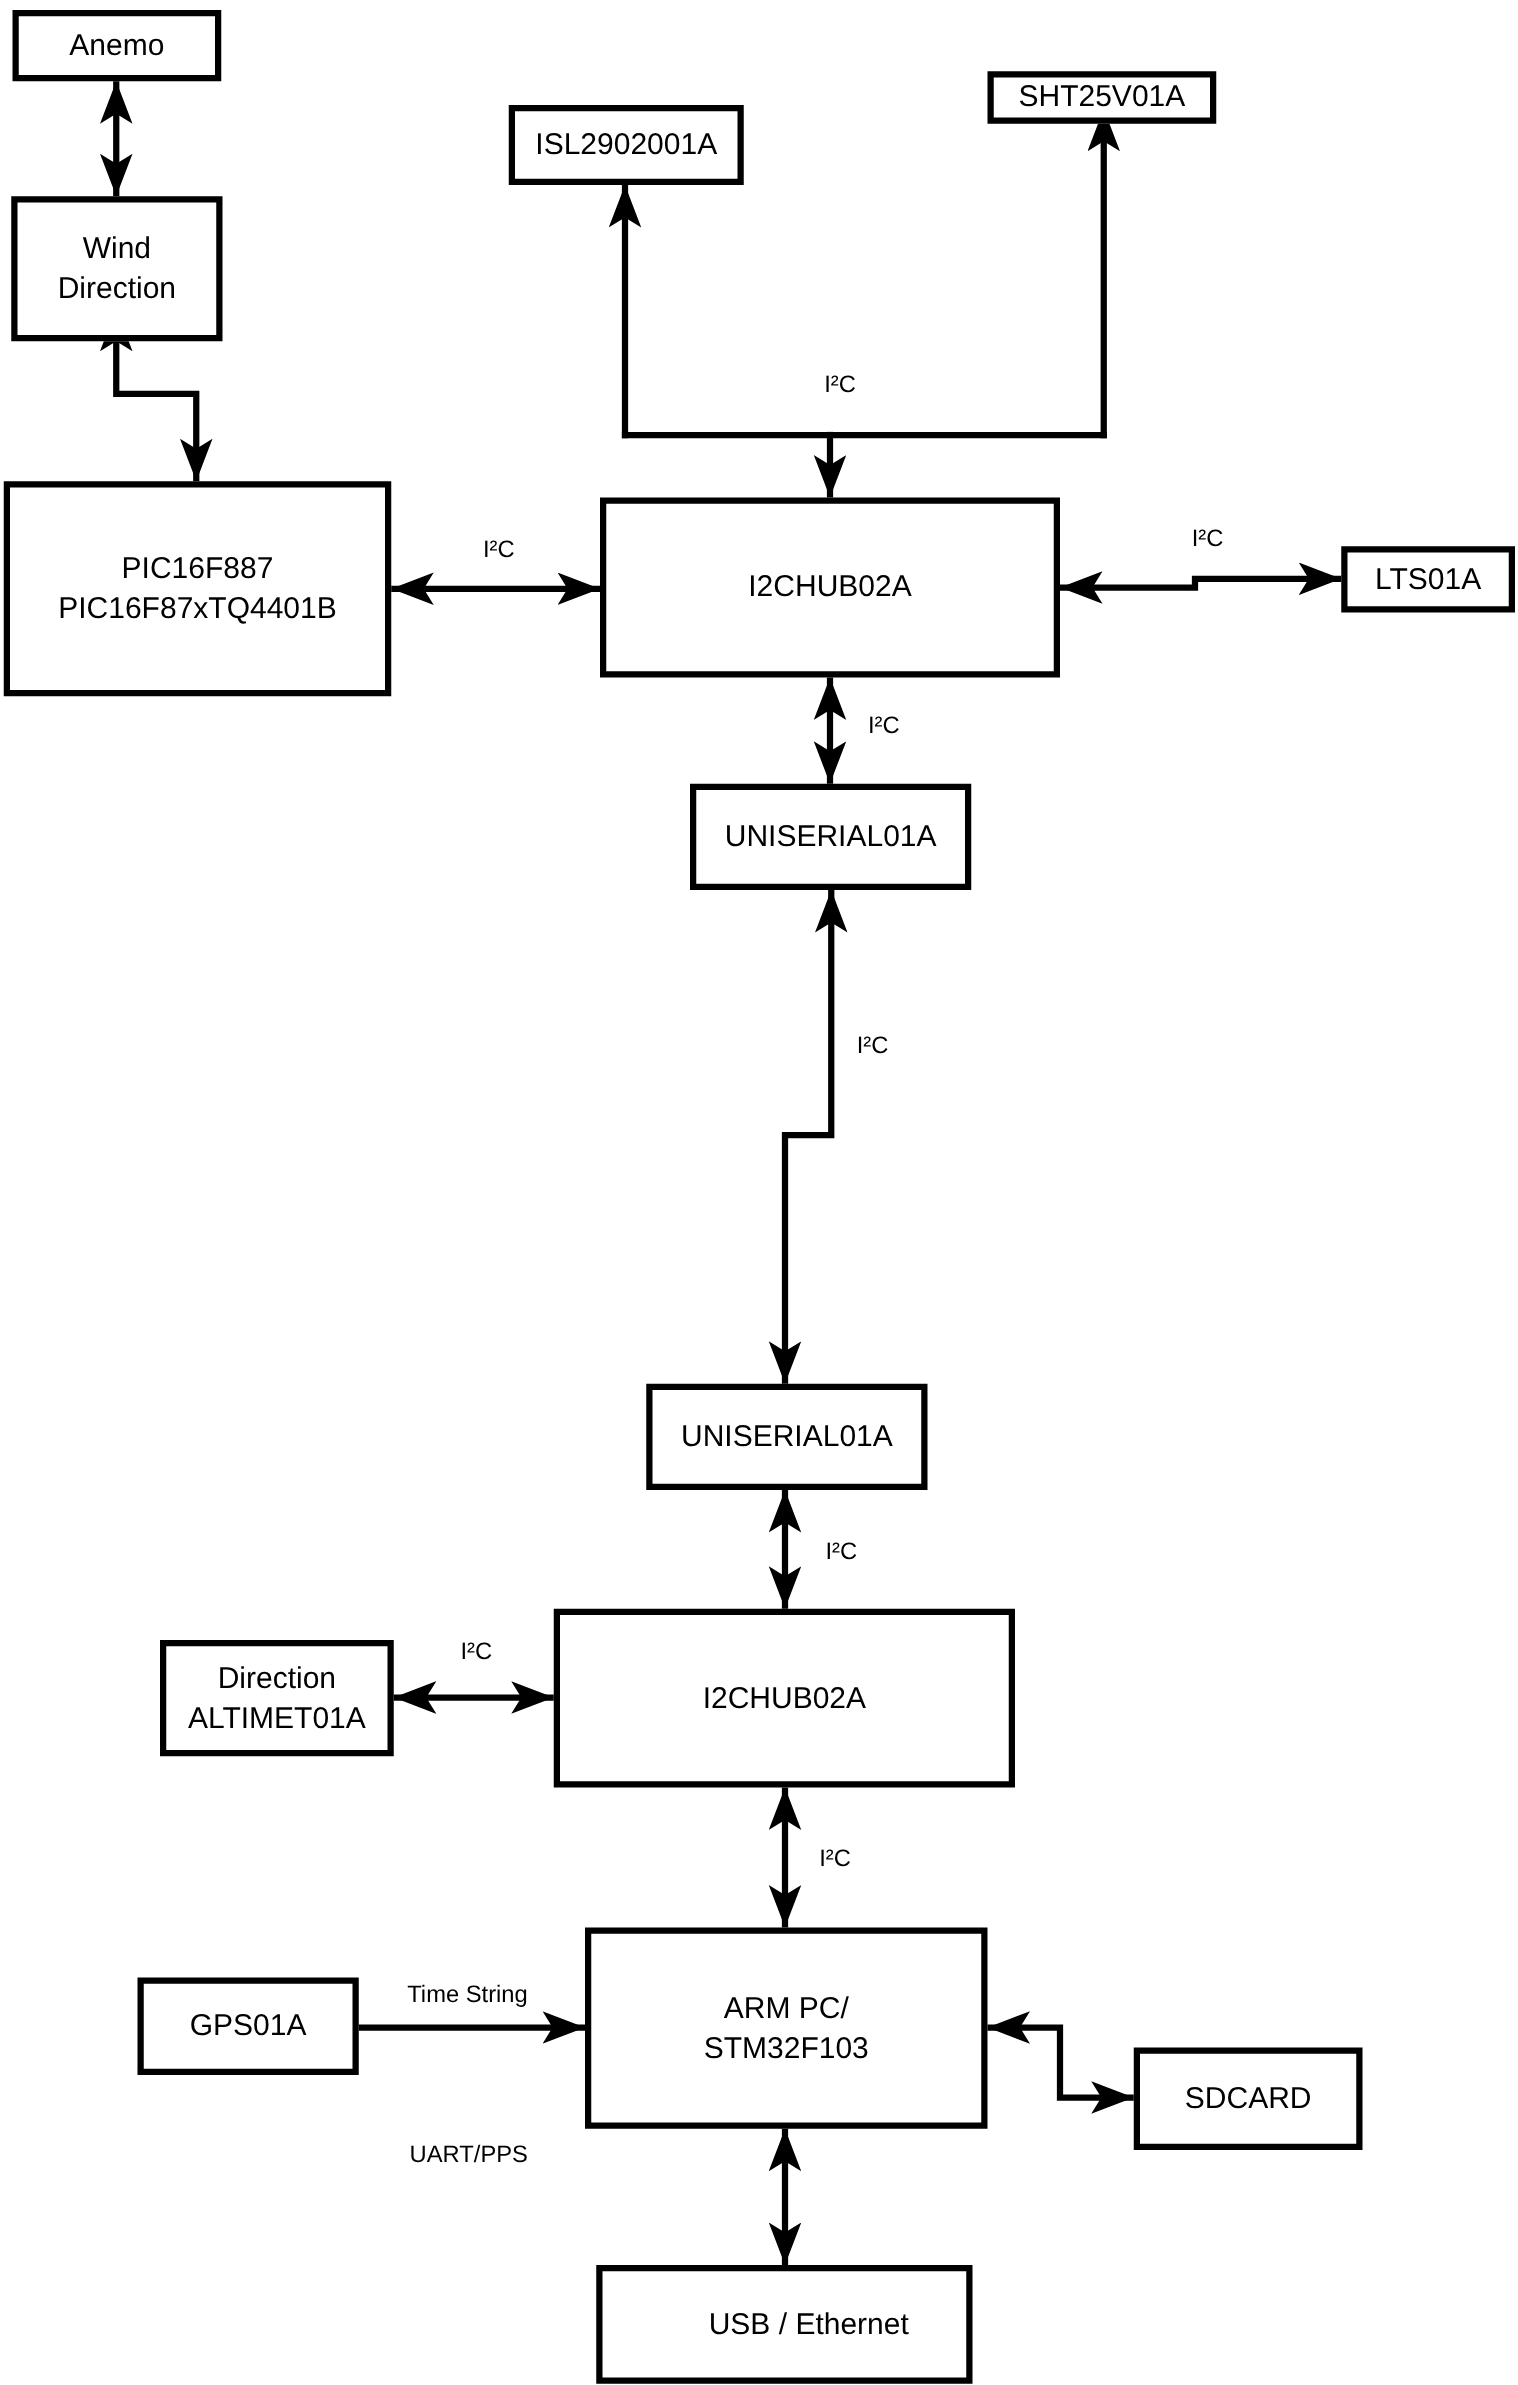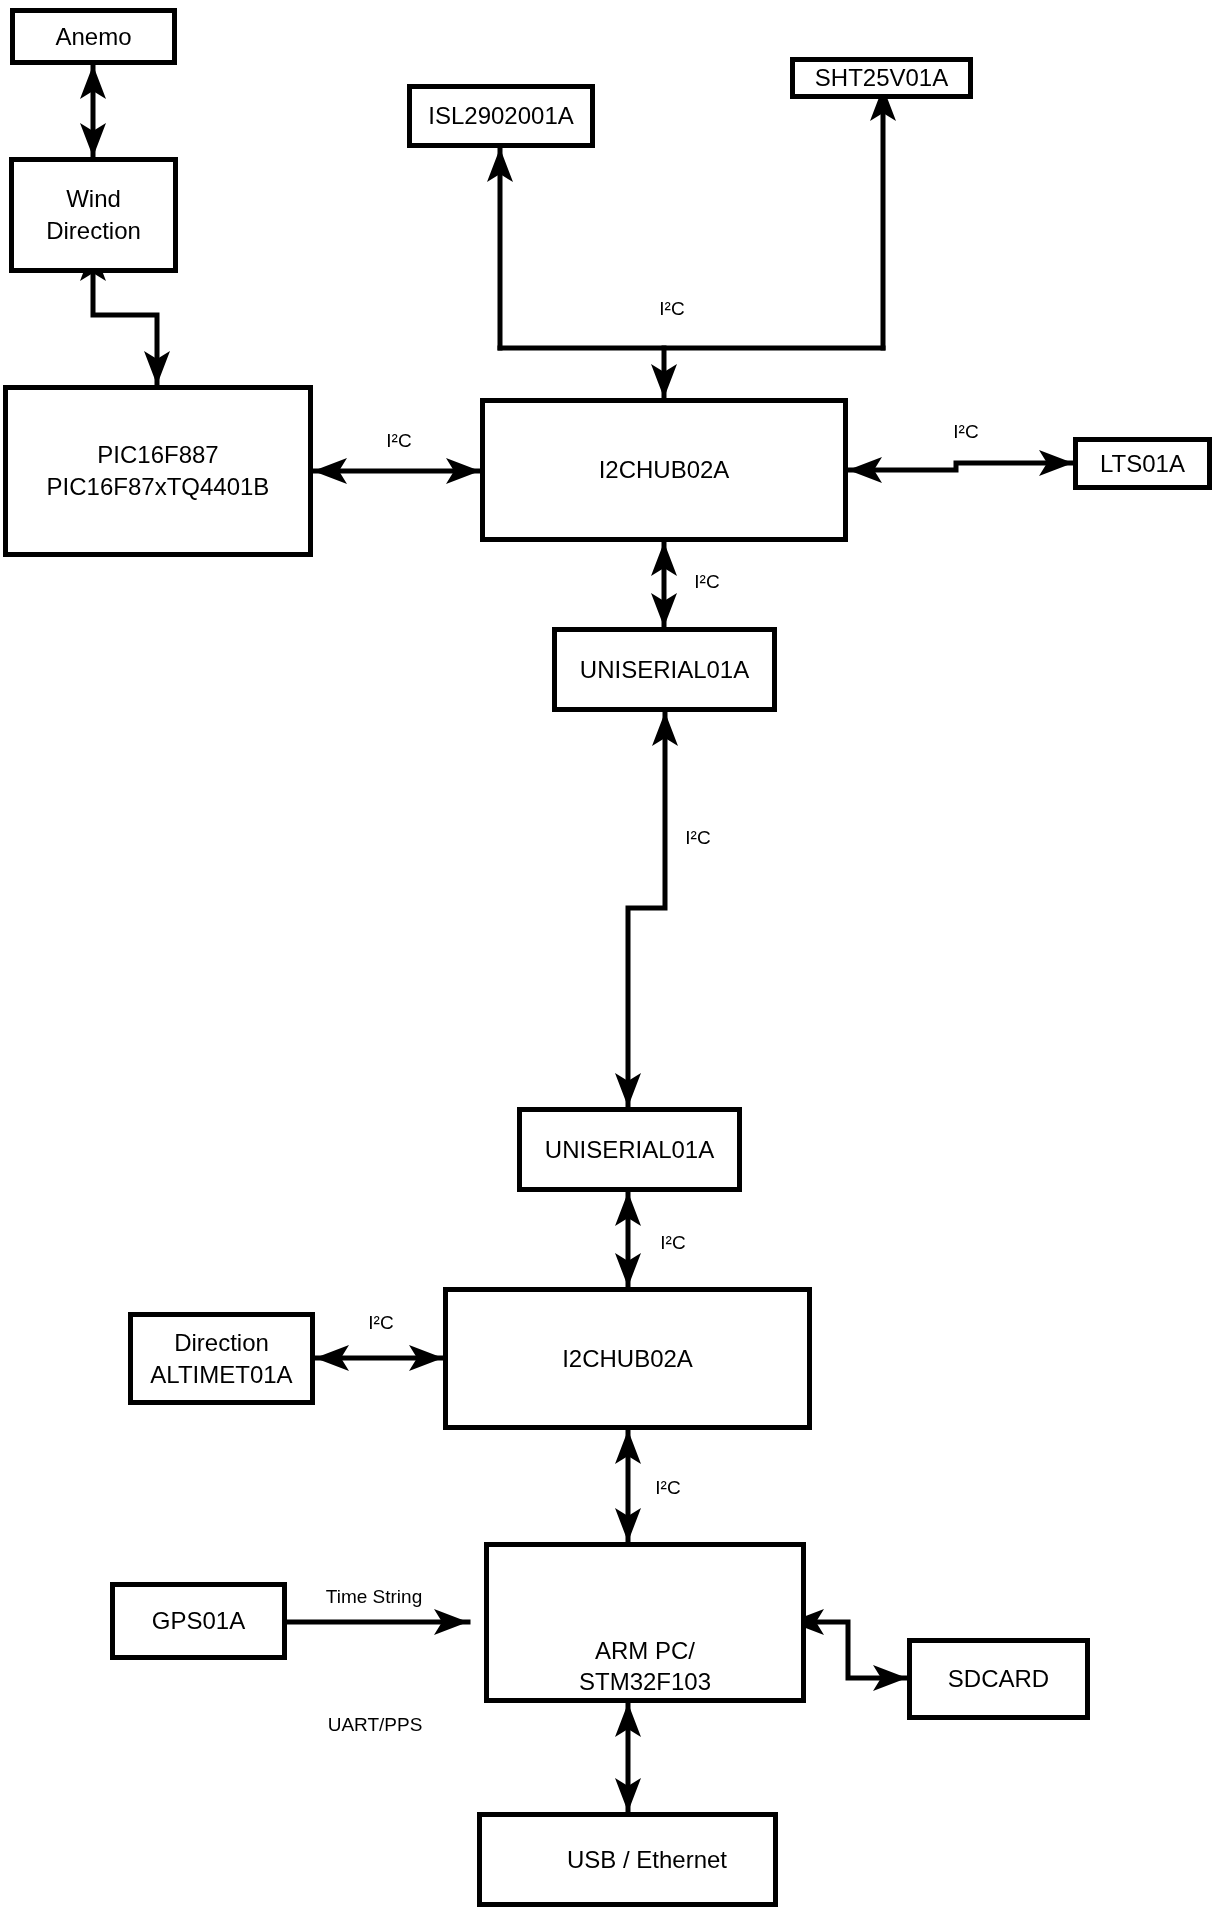--- a/index.html
+++ b/index.html
@@ -145,21 +145,21 @@
 
   <div class="box" style="left:128px; top:1312px; width:187px; height:93px;">
     <span class="box-label">Direction
 ALTIMET01A</span>
   </div>
 
   <div class="box" style="left:110px; top:1582px; width:177px; height:78px;">
     <span class="box-label">GPS01A</span>
   </div>
 
-  <div class="box" style="left:484px; top:1542px; width:322px; height:161px;align-items:flex-end;">
+  <div class="box" style="left:468px; top:1542px; width:322px; height:161px;">
     <span class="box-label">ARM PC/
 STM32F103</span>
   </div>
 
   <div class="box" style="left:907px; top:1638px; width:183px; height:82px;">
     <span class="box-label">SDCARD</span>
   </div>
 
   <div class="box" style="left:477px; top:1812px; width:301px; height:95px;padding-left:39px;">
     <span class="box-label">USB / Ethernet</span>

